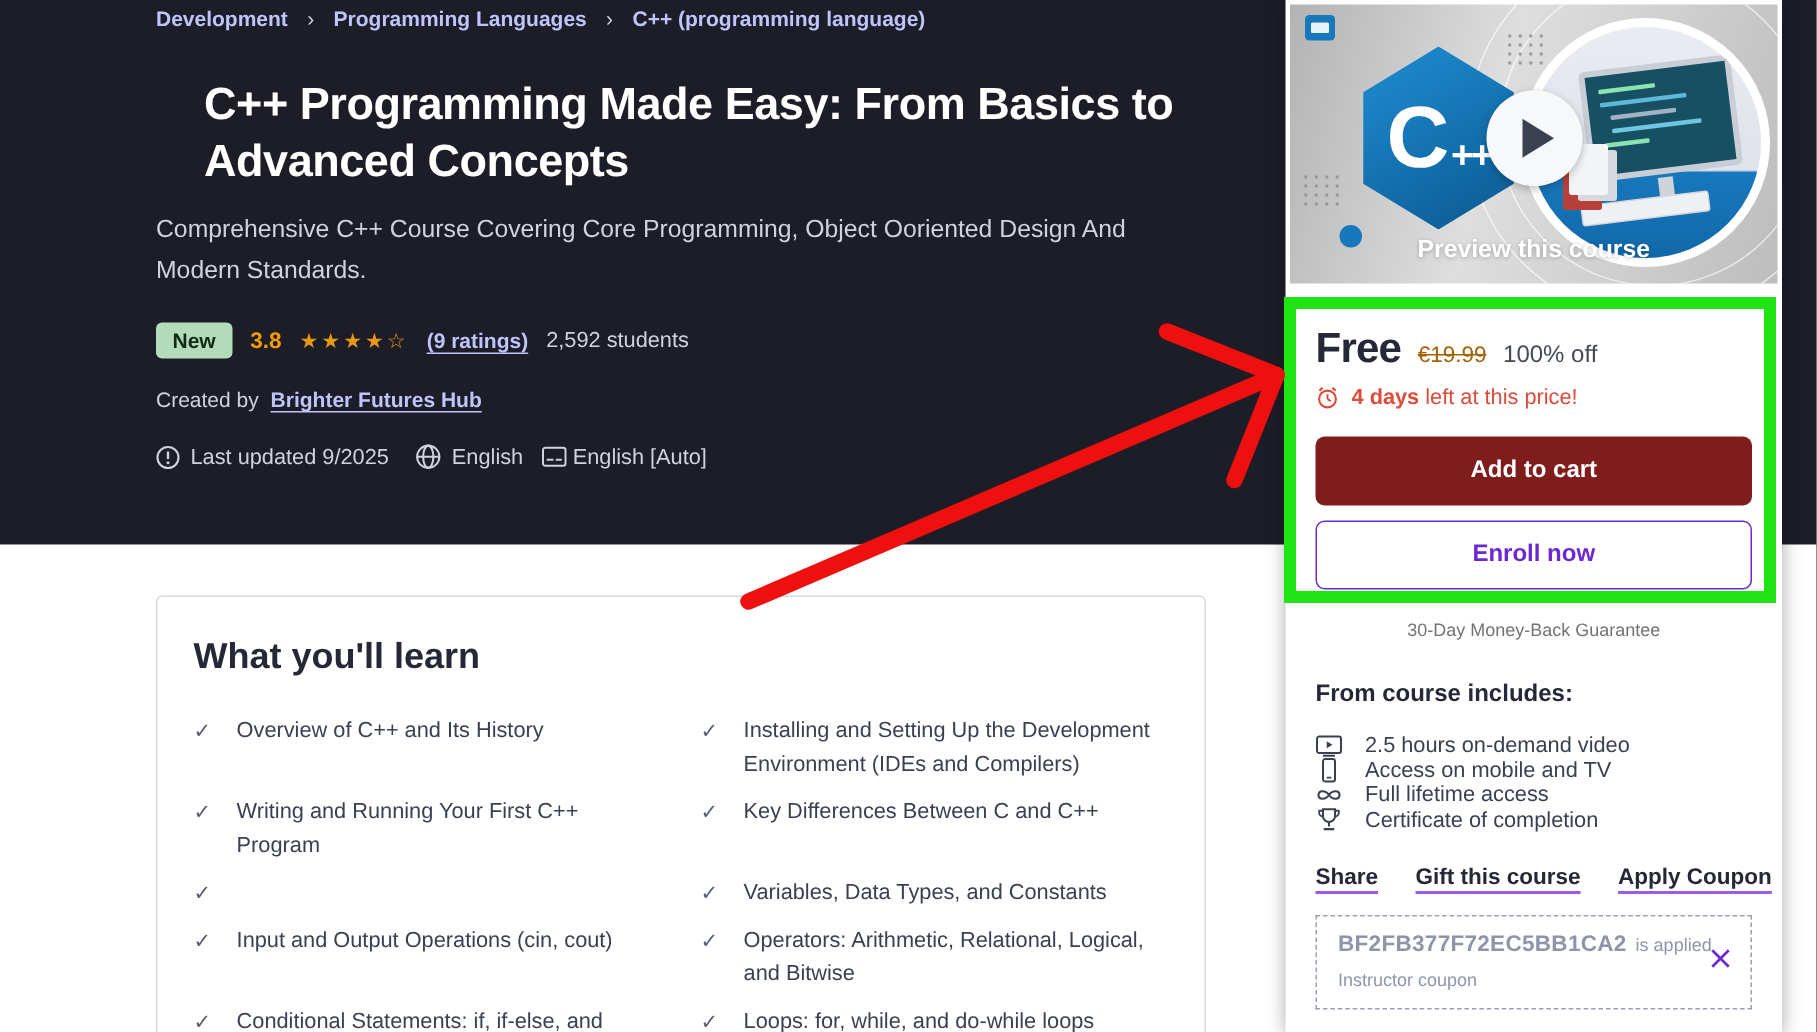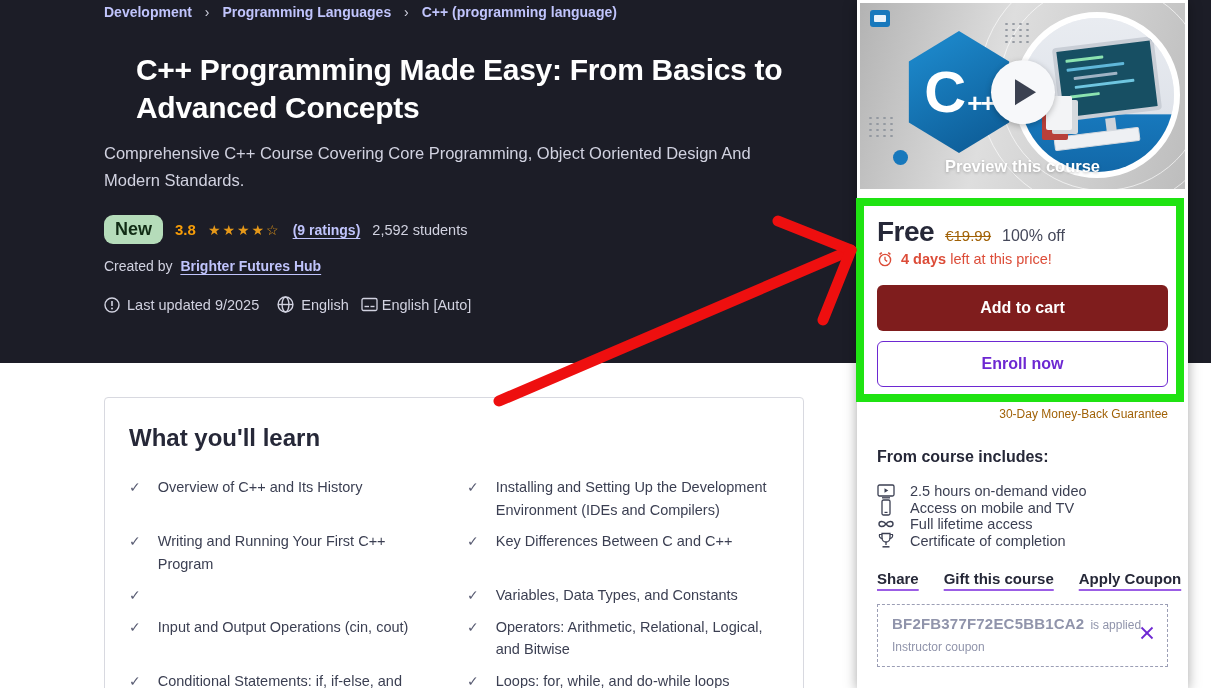--- a/index.html
+++ b/index.html
@@ -16,21 +16,21 @@
   .hero-inner { position:absolute; left:104px; top:0; width:710px; }
 
   .breadcrumb { position:absolute; left:0; top:4px; font-size:14px; font-weight:700; color:#c0c4fc; white-space:nowrap; }
   .breadcrumb .crumb { cursor:pointer; }
   .breadcrumb .sep { color:#d1d2e0; font-weight:400; margin:0 9px; font-size:14px; }
 
   .course-title { position:absolute; left:0; top:51px; width:690px; font-size:30px; line-height:38px; font-weight:700; color:#fff; letter-spacing:-0.3px;margin-left:32px; }
   .course-subtitle { position:absolute; left:0; top:140px; width:700px; font-size:16.5px; line-height:27px; color:#d1d2e0; }
 
   .badge-row { position:absolute; left:0; top:215px; display:flex; align-items:center; gap:12px; }
-  .new-badge { background:#b5dcba; color:#102b14; font-size:18px; font-weight:700; padding:4px 11px; border-radius:9px; }
+  .new-badge { background:#b5dcba; color:#102b14; font-size:14px; font-weight:700; padding:4px 11px; border-radius:4px; }
   .rating-num { color:#f69c08; font-weight:700; font-size:15px; }
   .stars { color:#e59819; font-size:14px; letter-spacing:2px; }
   .ratings-link { color:#c0c4fc; font-weight:700; font-size:14px; text-decoration:underline; text-underline-offset:3px; cursor:pointer; }
   .students { color:#d1d2e0; font-size:14.5px; }
 
   .created-row { position:absolute; left:0; top:258px; font-size:14px; color:#d1d2e0; }
   .author-link { color:#c0c4fc; font-weight:700; text-decoration:underline; text-underline-offset:3px; cursor:pointer; margin-left:4px; }
 
   .meta-row { position:absolute; left:0; top:296px; display:flex; align-items:center; gap:10px; font-size:14.5px; color:#d1d2e0; }
   .meta-item { display:flex; align-items:center; gap:7px; }
@@ -83,29 +83,29 @@
   .play-tri { width:0; height:0; border-left:21px solid #3b4150; border-top:13px solid transparent; border-bottom:13px solid transparent; margin-left:6px; }
   .preview-label { position:absolute; left:0; bottom:13px; width:100%; text-align:center; color:#fff; font-size:16.5px; font-weight:700; text-shadow:0 1px 3px rgba(0,0,0,.25); }
 
   .card-body { position:absolute; left:0; top:189px; width:331px; padding:0 20px; }
 
   .price-row { margin-top:27px; display:flex; align-items:baseline; gap:11px; }
   .price-current { font-size:28px; font-weight:700; color:#262838; letter-spacing:-0.5px; }
   .price-old { font-size:15px; color:#a16207; text-decoration:line-through; }
   .price-discount { font-size:16px; color:#45485a; }
 
-  .urgency { margin-top:3px; display:flex; align-items:center; gap:8px; color:#dc4c38; font-size:14.5px; }
+  .urgency { margin-top:9px; display:flex; align-items:center; gap:8px; color:#dc4c38; font-size:14.5px; }
   .urgency b { font-weight:700; }
   .urgency svg { flex:0 0 auto; }
 
   .btn { display:flex; align-items:center; justify-content:center; width:100%; height:46px; border-radius:6px; font-size:16px; font-weight:700; font-family:"Liberation Sans",sans-serif; cursor:pointer; }
   .btn-cart { margin-top:18px; background:#7f1d1d; border:none; color:#fff; }
   .btn-enroll { margin-top:10px; background:#fff; border:1.5px solid #6d28d2; color:#6d28d2; }
 
-  .guarantee { margin-top:20px; text-align:right; font-size:12px; color:#a16207; }
+  .guarantee { margin-top:20px; text-align:center; font-size:12px; color:#737373; }
 
   .includes-title { margin-top:27px; font-size:16px; font-weight:700; color:#262838; }
   .includes-list { margin-top:17px; display:flex; flex-direction:column; }
   .includes-item { display:flex; align-items:center; gap:15px; font-size:14.5px; color:#3b3f52; }
   .includes-item svg { flex:0 0 auto; display:block; }
 
   .links-row { margin-top:21px; display:flex; gap:25px; }
   .text-link { font-size:15px; font-weight:700; color:#262838; text-decoration:underline; text-decoration-color:#9b5de5; text-decoration-thickness:2px; text-underline-offset:5px; cursor:pointer; white-space:nowrap; }
 
   .coupon-box { margin-top:17px; border:1px dashed #9b9eb5; padding:10px 14px 12px; position:relative; }

